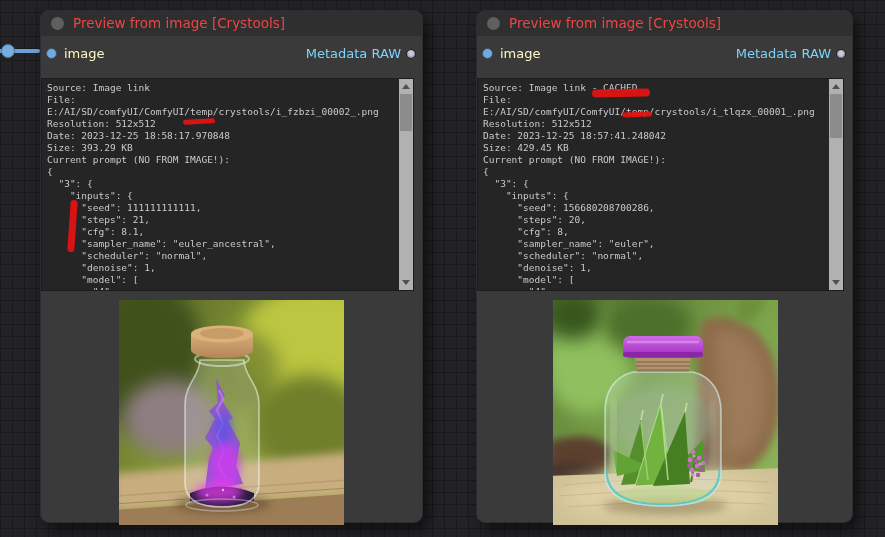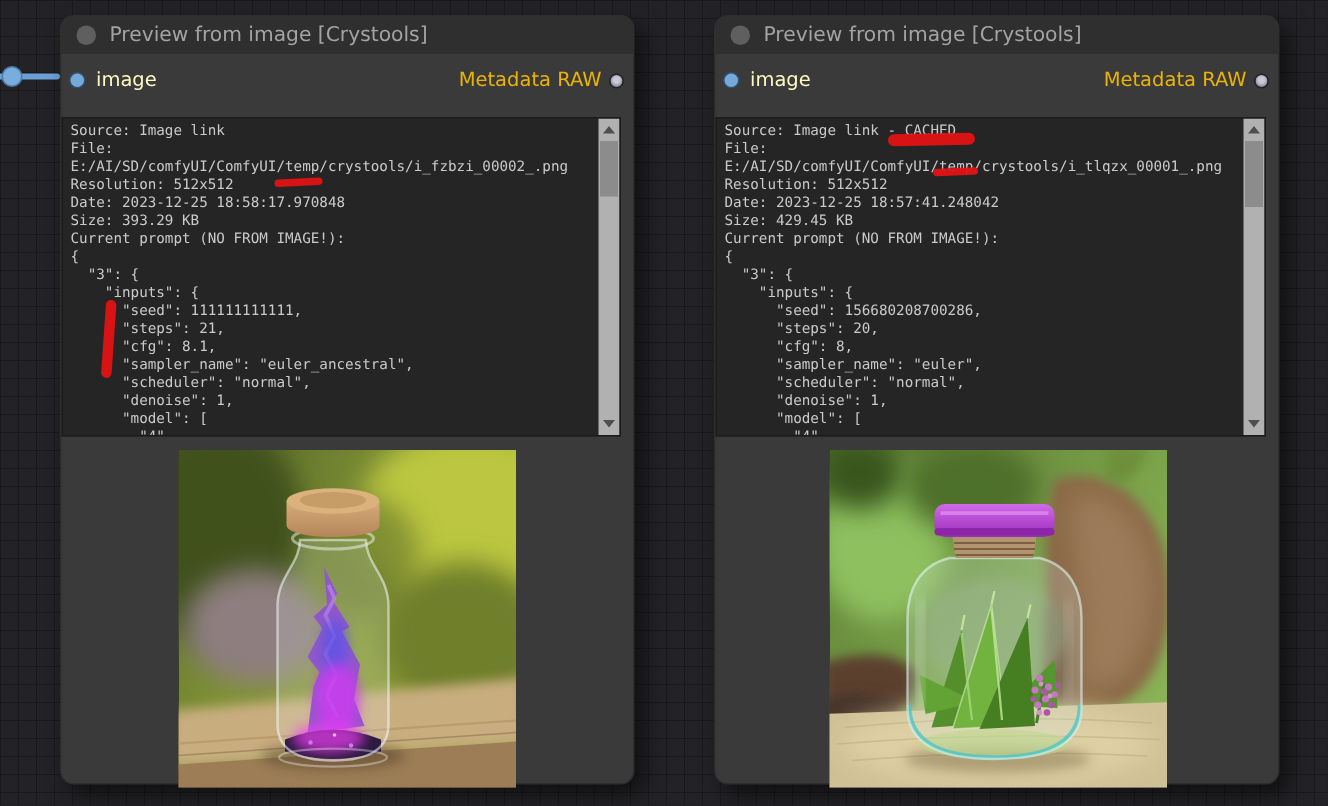--- a/index.html
+++ b/index.html
@@ -14,25 +14,25 @@
   }
   .node{
     position:absolute;top:10px;height:513px;background:#3a3a3a;
     border-radius:9px;box-shadow:6px 7px 14px rgba(0,0,0,.55);
     border:1px solid #2e2e2e;box-sizing:border-box;
   }
   .n0{left:40px;width:383px;}
   .n1{left:476px;width:377px;}
   .titlebar{position:absolute;top:0;left:0;right:0;height:25px;background:#2f2f2f;border-radius:8px 8px 0 0;}
   .title-dot{position:absolute;left:10px;top:6px;width:13px;height:13px;border-radius:50%;background:#5f5f5f;}
-  .title-text{position:absolute;left:32px;top:4px;font-size:13.5px;color:#a3a3a3;white-space:nowrap;}
+  .title-text{position:absolute;left:32px;top:4px;font-size:13.5px;color:#ef4444;white-space:nowrap;}
   .in-dot{position:absolute;left:5px;top:37px;width:11px;height:11px;border-radius:50%;
     background:#74a9da;border:1px solid #30506e;box-sizing:border-box;}
   .in-label{position:absolute;left:23px;top:35px;font-size:13px;color:#fef9c3;}
-  .widget-label{position:absolute;right:21px;top:35px;font-size:13px;color:#eab308;white-space:nowrap;}
+  .widget-label{position:absolute;right:21px;top:35px;font-size:13px;color:#7dd3fc;white-space:nowrap;}
   .widget-dot{position:absolute;right:6px;top:38px;width:10px;height:10px;border-radius:50%;
     background:radial-gradient(circle at 50% 42%,#c9c8d6 0 2px,#8f8ea2 70%);
     border:1px solid #232327;box-sizing:border-box;}
   .meta-box{position:absolute;left:0;right:8px;top:67px;height:213px;background:#252525;
     border:1px solid #1c1c1c;box-sizing:border-box;overflow:hidden;}
   .meta-box pre{
     position:absolute;left:5px;top:3px;right:16px;margin:0;
     font-family:"DejaVu Sans Mono","Liberation Mono",monospace;
     font-size:9.5px;line-height:12px;color:#cacaca;white-space:pre;
   }

